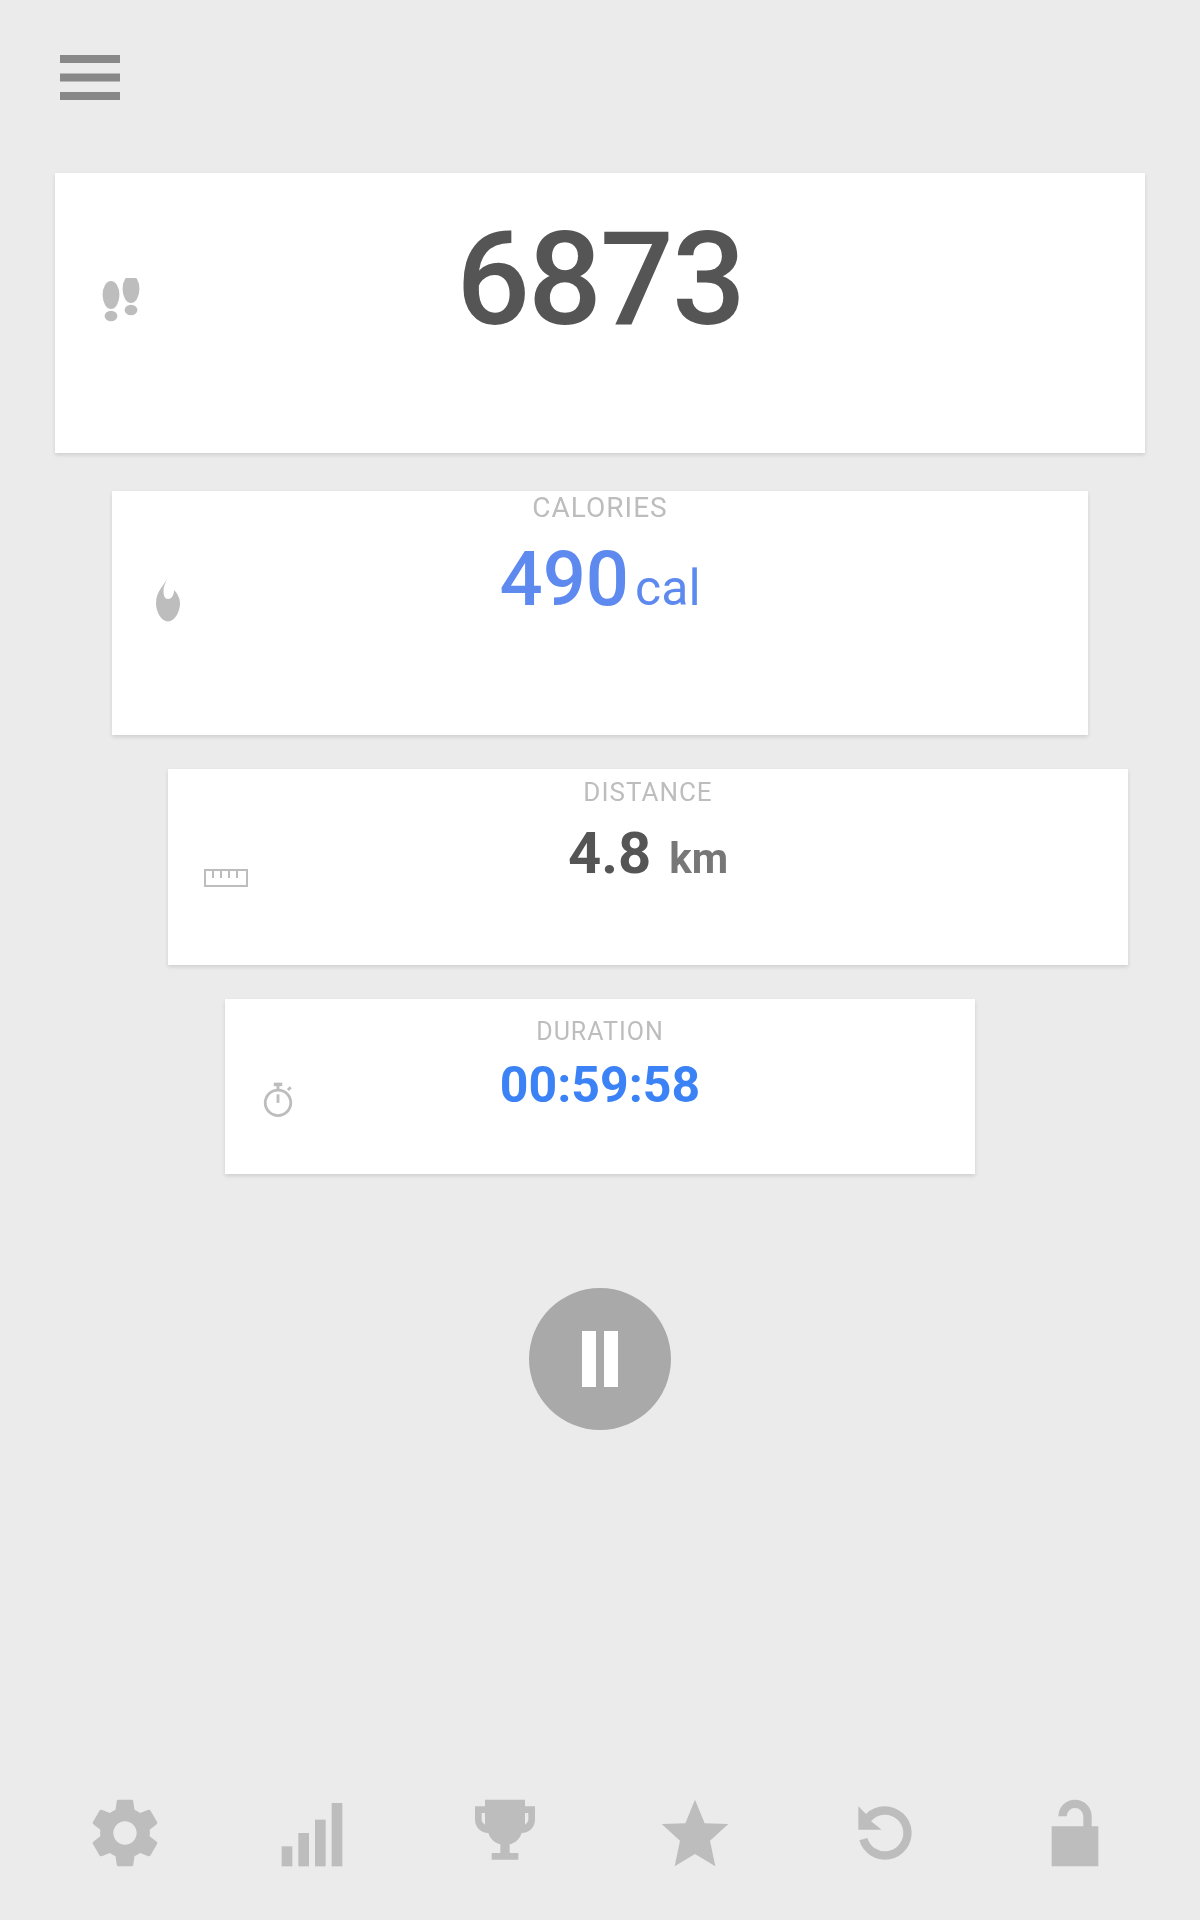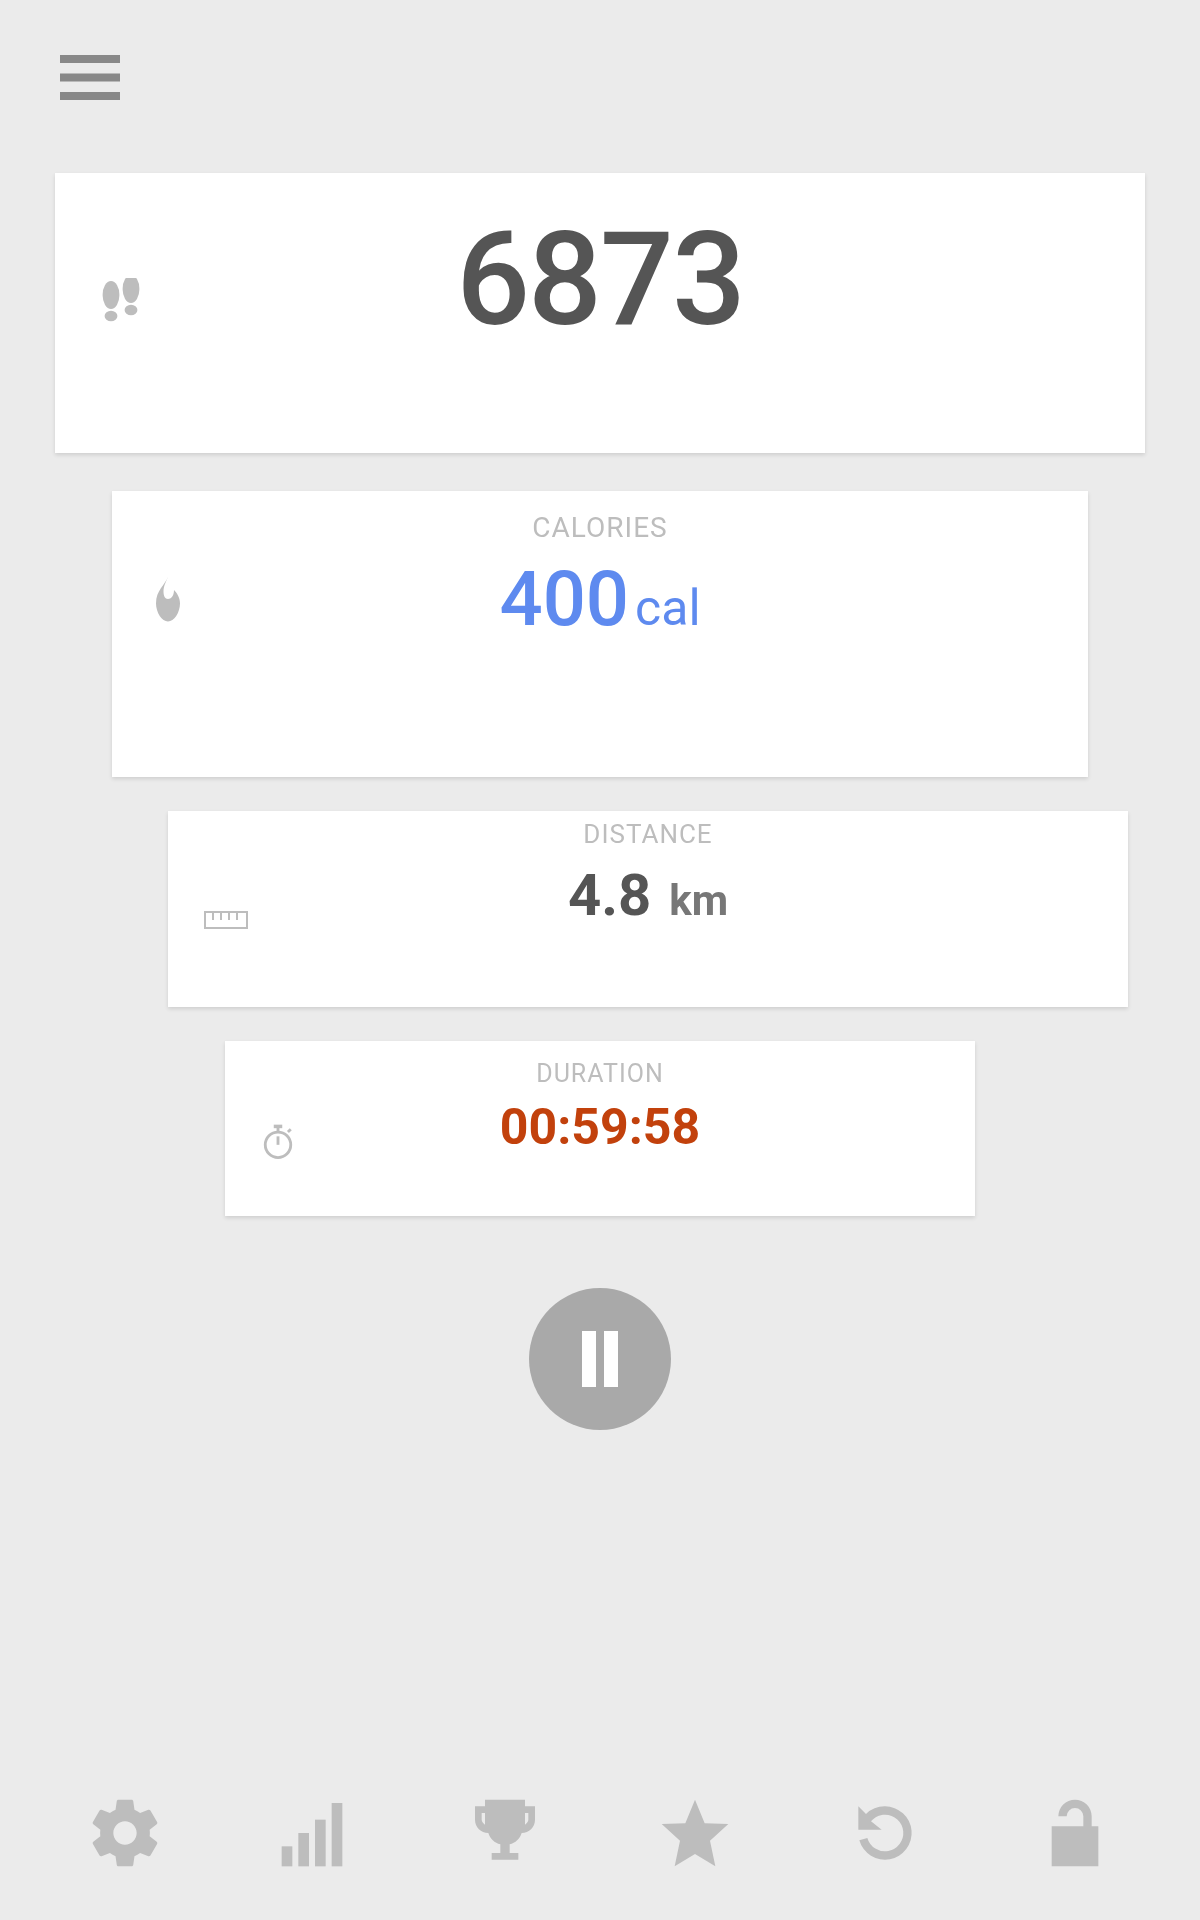--- a/index.html
+++ b/index.html
@@ -61,23 +61,22 @@
       color: #555555;
       font-weight: 500;
       margin-top: 6px;
       letter-spacing: -2px;
     }
 
     
     .card-calories {
       margin-left: 112px;
       margin-right: 112px;
-      height: 286px;
+      height: 244px;
       margin-top: 38px;
-      padding-top: 20px;
     }
     .card-calories .card-label { font-size: 28px; }
     .card-calories .card-icon { top: 85px; left: 38px; }
     .card-calories .card-value {
       font-size: 76px;
       color: #5e8aef;
       font-weight: 500;
       margin-top: 10px;
     }
     .card-calories .unit {
@@ -113,21 +112,21 @@
       margin-left: 225px;
       margin-right: 225px;
       height: 175px;
       margin-top: 34px;
       padding-top: 18px;
     }
     .card-duration .card-label { font-size: 25px; }
     .card-duration .card-icon { top: 82px; left: 36px; }
     .card-duration .card-value {
       font-size: 50px;
-      color: #c2410c;
+      color: #3b82f6;
       margin-top: 10px;
     }
 
     .pause-btn {
       position: absolute;
       top: 1288px;
       left: 50%;
       transform: translateX(-50%);
       width: 142px;
       height: 142px;
@@ -189,21 +188,21 @@
   </div>
 
   <div class="card card-calories">
     <div class="card-label">CALORIES</div>
     <div class="card-icon">
       <svg width="36" height="46" viewBox="0 0 24 30">
         <path fill="#bdbdbd" d="M12 0 C10 6 4 9 4 18 C4 24 8 30 12 30 C16 30 20 24 20 18 C20 14 18 11 16 9 C16 13 14 15 12 15 C10 15 9 13 9 10 C9 6 11 3 12 0 Z"></path>
       </svg>
     </div>
     <div class="card-value">
-      <span>400</span><span class="unit">cal</span>
+      <span>490</span><span class="unit">cal</span>
     </div>
   </div>
 
   <div class="card card-distance">
     <div class="card-label">DISTANCE</div>
     <div class="card-icon">
       <svg width="44" height="18" viewBox="0 0 44 18">
         <rect x="1" y="1" width="42" height="16" fill="none" stroke="#bdbdbd" stroke-width="2"></rect>
         <line x1="9" y1="1" x2="9" y2="9" stroke="#bdbdbd" stroke-width="2"></line>
         <line x1="17" y1="1" x2="17" y2="9" stroke="#bdbdbd" stroke-width="2"></line>

